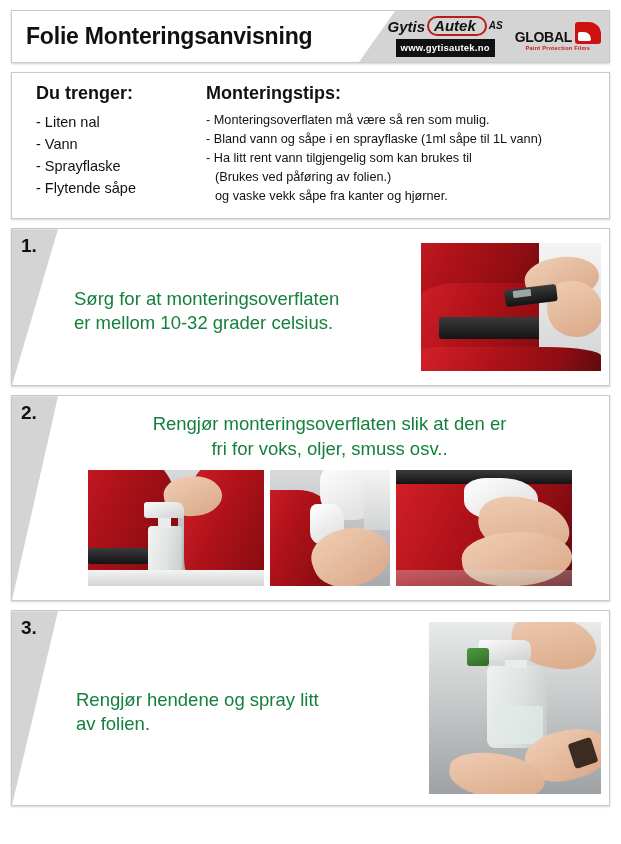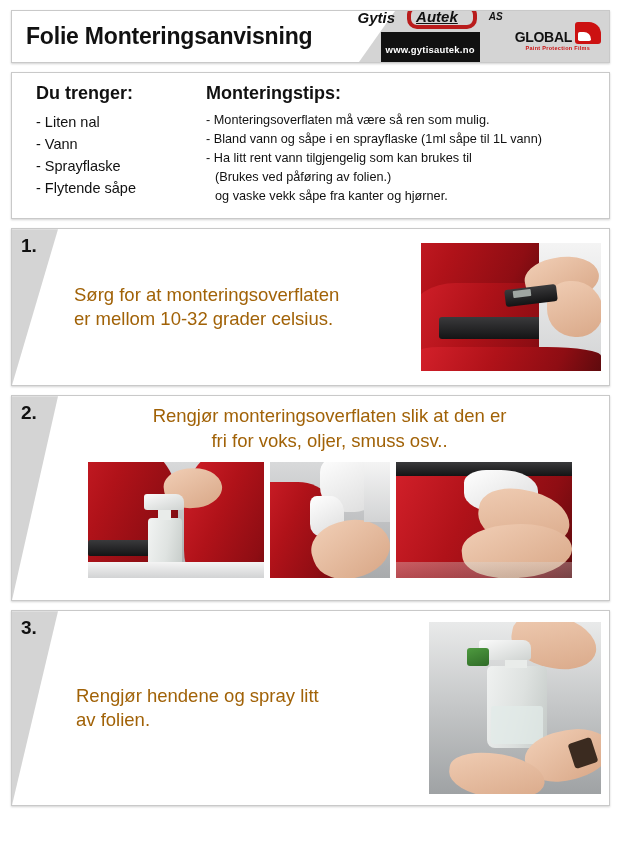--- a/index.html
+++ b/index.html
@@ -67,40 +67,39 @@
   }
   .gytis {
     display: flex;
     flex-direction: column;
     align-items: center;
     line-height: 1;
   }
   .gytis-top {
     display: flex;
     align-items: center;
-    gap: 12px;
+    gap: 2px;
     font-size: 15px;
     font-weight: bold;
     font-style: italic;
     color: #111;
   }
   .gytis-autek {
-    border: 4px solid #b91c1c;
+    border: 2px solid #b91c1c;
     border-radius: 10px;
-    padding: 0 15px 1px 5px;
-    text-decoration: underline;
+    padding: 0 9px 1px 5px;
   }
   .gytis-as { font-size: 10px; vertical-align: top; }
   .gytis-url {
     margin-top: 3px;
     background: #111;
     color: #fff;
     font-size: 9.5px;
     font-weight: bold;
-    padding: 13px 5px;
+    padding: 4px 5px;
     letter-spacing: 0.2px;
   }
   .global {
     display: flex;
     flex-direction: column;
     align-items: center;
     line-height: 1;
   }
   .global-row { display: flex; align-items: flex-end; gap: 3px; }
   .global-word {
@@ -183,22 +182,23 @@
   }
   .step-body {
     flex: 1;
     display: flex;
     align-items: center;
     padding: 6px 8px 6px 0;
   }
 
   .step-text {
     font-size: 18.5px;
-    color: #a16207;
+    color: #15803d;
     line-height: 1.32;
+    margin-top: 8px;
   }
 
   
   .step1 { height: 158px; }
   .step1 .step-body { justify-content: space-between; }
   .step1 .step-text { padding-left: 16px; }
 
   
   .step2 { height: 206px; }
   .step2 .step-body { flex-direction: column; align-items: center; padding-top: 8px; }

